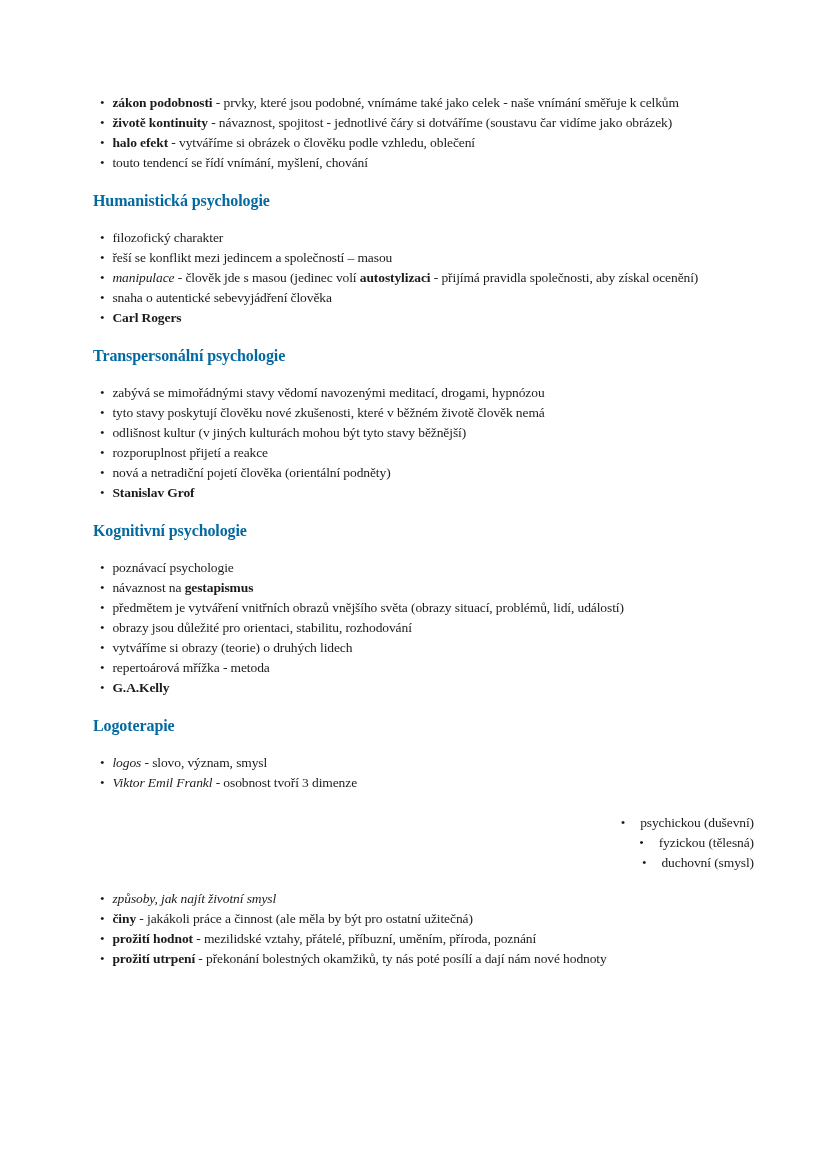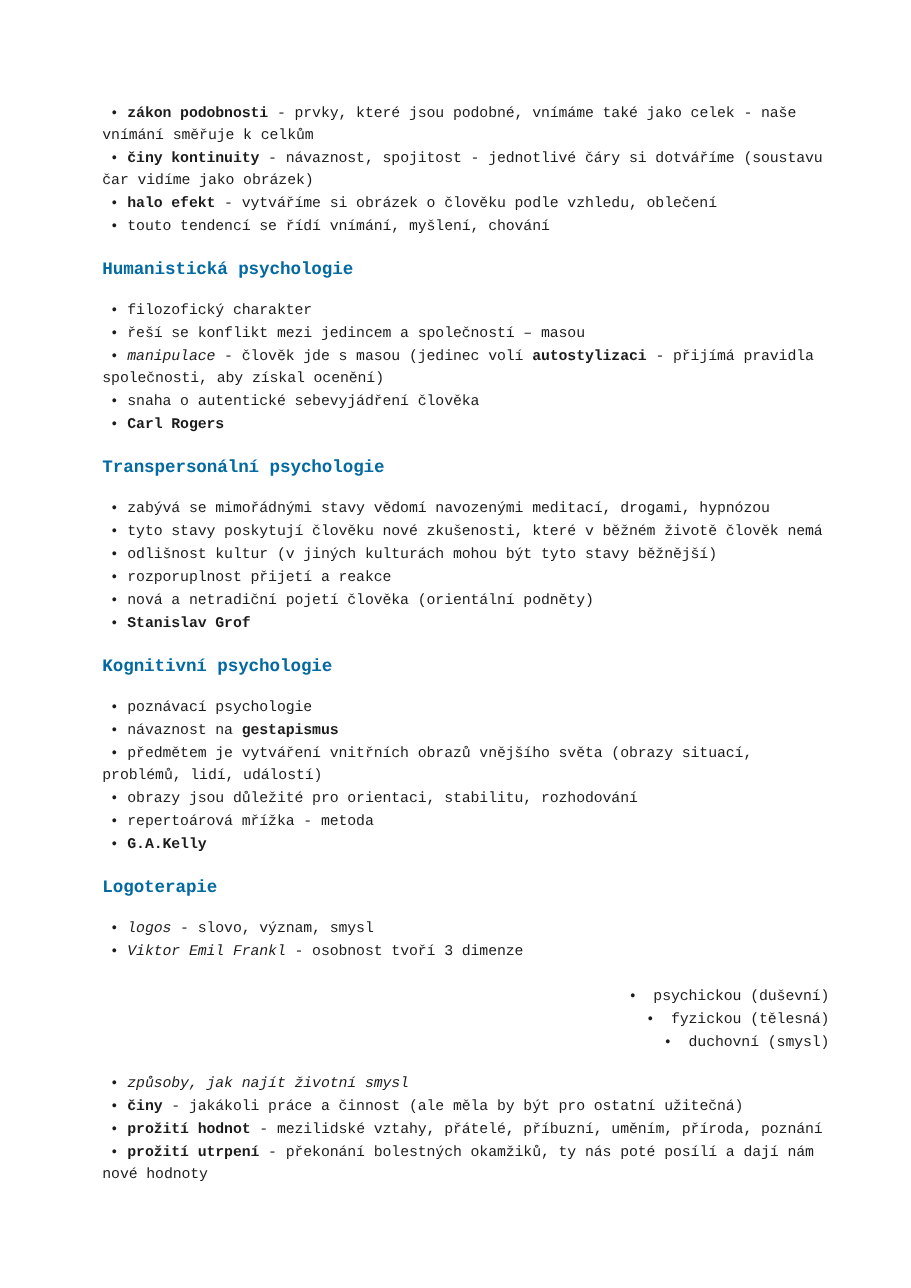--- a/index.html
+++ b/index.html
@@ -8,21 +8,21 @@
     background: #ffffff;
   }
   .page {
     position: relative;
     width: 828px;
     height: 1171px;
     box-sizing: border-box;
     background: #ffffff;
     padding: 93px 74px 40px 93px;
     overflow: hidden;
-    font-family: Liberation Mono, monospace;
+    font-family: Liberation Serif, serif;
     font-size: 13.5px;
     line-height: 20px;
     letter-spacing: -0.1px;
     color: #1b1b1b;
   }
   h2.heading {
     font-size: 16px;
     line-height: 24px;
     font-weight: 700;
     margin: 16px 0 15px 0;
@@ -49,21 +49,21 @@
   span.b { font-weight: 700; }
   span.i { font-style: italic; }
 </style>
 </head>
 <body>
 
 <main class="page">
   <div id="doc">
       <div class="list">
         <p class="item"><span class="bullet">•</span><span class="b">zákon podobnosti</span><span class=""> - prvky, které jsou podobné, vnímáme také jako celek - naše vnímání směřuje k celkům</span></p>
-        <p class="item"><span class="bullet">•</span><span class="b">činy kontinuity</span><span class=""> - návaznost, spojitost - jednotlivé čáry si dotváříme (soustavu čar vidíme jako obrázek)</span></p>
+        <p class="item"><span class="bullet">•</span><span class="b">životě kontinuity</span><span class=""> - návaznost, spojitost - jednotlivé čáry si dotváříme (soustavu čar vidíme jako obrázek)</span></p>
         <p class="item"><span class="bullet">•</span><span class="b">halo efekt</span><span class=""> - vytváříme si obrázek o člověku podle vzhledu, oblečení</span></p>
         <p class="item"><span class="bullet">•</span><span class="">touto tendencí se řídí vnímání, myšlení, chování</span></p>
       </div>
       <h2 class="heading">Humanistická psychologie</h2>
       <div class="list">
         <p class="item"><span class="bullet">•</span><span class="">filozofický charakter</span></p>
         <p class="item"><span class="bullet">•</span><span class="">řeší se konflikt mezi jedincem a společností – masou</span></p>
         <p class="item"><span class="bullet">•</span><span class="i">manipulace</span><span class=""> - člověk jde s masou (jedinec volí </span><span class="b">autostylizaci</span><span class=""> - přijímá pravidla společnosti, aby získal ocenění)</span></p>
         <p class="item"><span class="bullet">•</span><span class="">snaha o autentické sebevyjádření člověka</span></p>
         <p class="item"><span class="bullet">•</span><span class="b">Carl Rogers</span></p>
@@ -76,20 +76,21 @@
         <p class="item"><span class="bullet">•</span><span class="">rozporuplnost přijetí a reakce</span></p>
         <p class="item"><span class="bullet">•</span><span class="">nová a netradiční pojetí člověka (orientální podněty)</span></p>
         <p class="item"><span class="bullet">•</span><span class="b">Stanislav Grof</span></p>
       </div>
       <h2 class="heading">Kognitivní psychologie</h2>
       <div class="list">
         <p class="item"><span class="bullet">•</span><span class="">poznávací psychologie</span></p>
         <p class="item"><span class="bullet">•</span><span class="">návaznost na </span><span class="b">gestapismus</span></p>
         <p class="item"><span class="bullet">•</span><span class="">předmětem je vytváření vnitřních obrazů vnějšího světa (obrazy situací, problémů, lidí, událostí)</span></p>
         <p class="item"><span class="bullet">•</span><span class="">obrazy jsou důležité pro orientaci, stabilitu, rozhodování</span></p>
+        <p class="item"><span class="bullet">•</span><span class="">vytváříme si obrazy (teorie) o druhých lidech</span></p>
         <p class="item"><span class="bullet">•</span><span class="">repertoárová mřížka - metoda</span></p>
         <p class="item"><span class="bullet">•</span><span class="b">G.A.Kelly</span></p>
       </div>
       <h2 class="heading">Logoterapie</h2>
       <div class="list">
         <p class="item"><span class="bullet">•</span><span class="i">logos</span><span class=""> - slovo, význam, smysl</span></p>
         <p class="item"><span class="bullet">•</span><span class="i">Viktor Emil Frankl</span><span class=""> - osobnost tvoří 3 dimenze</span></p>
       </div>
       <div class="list sub-list">
         <p class="item sub"><span class="bullet">•</span><span class="">psychickou (duševní)</span></p>

